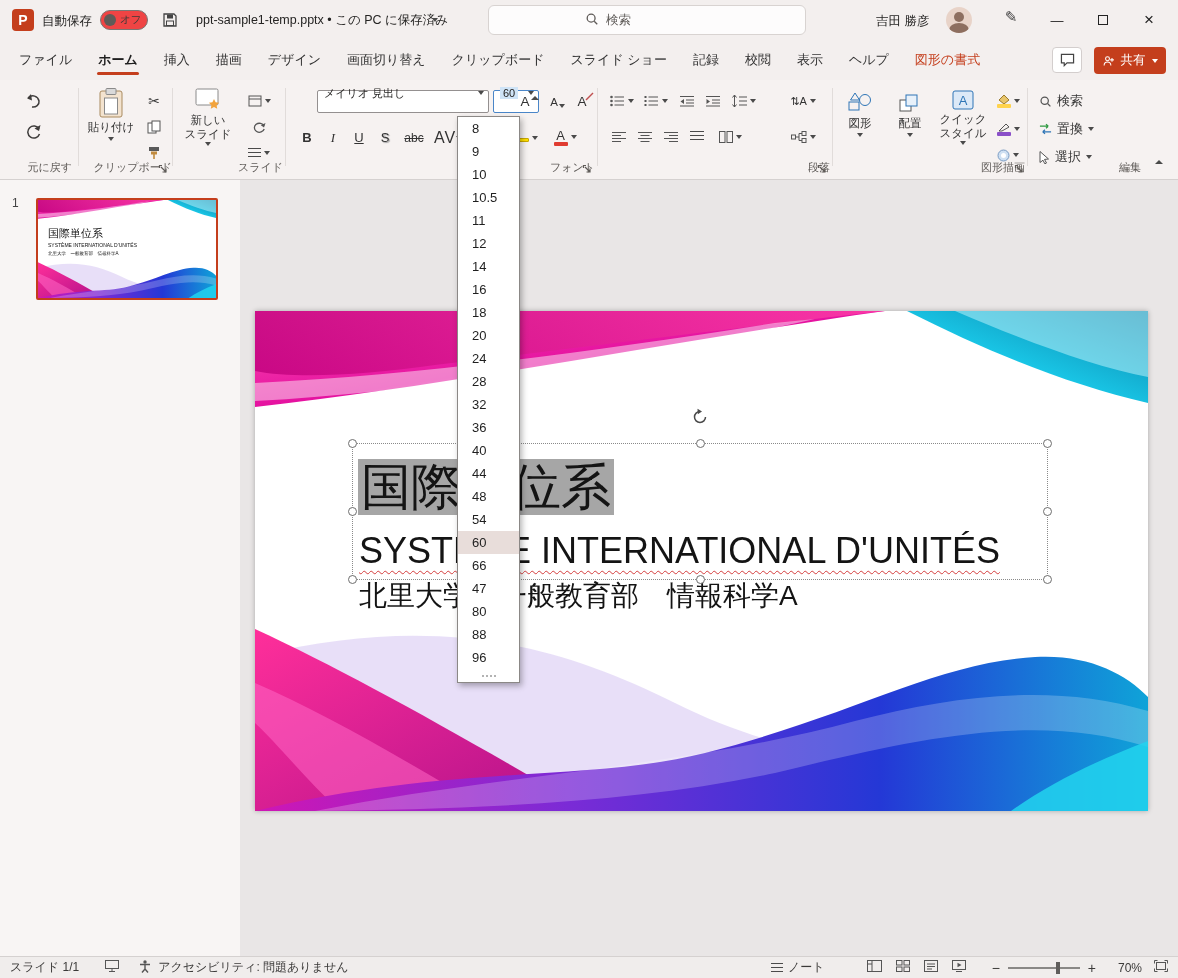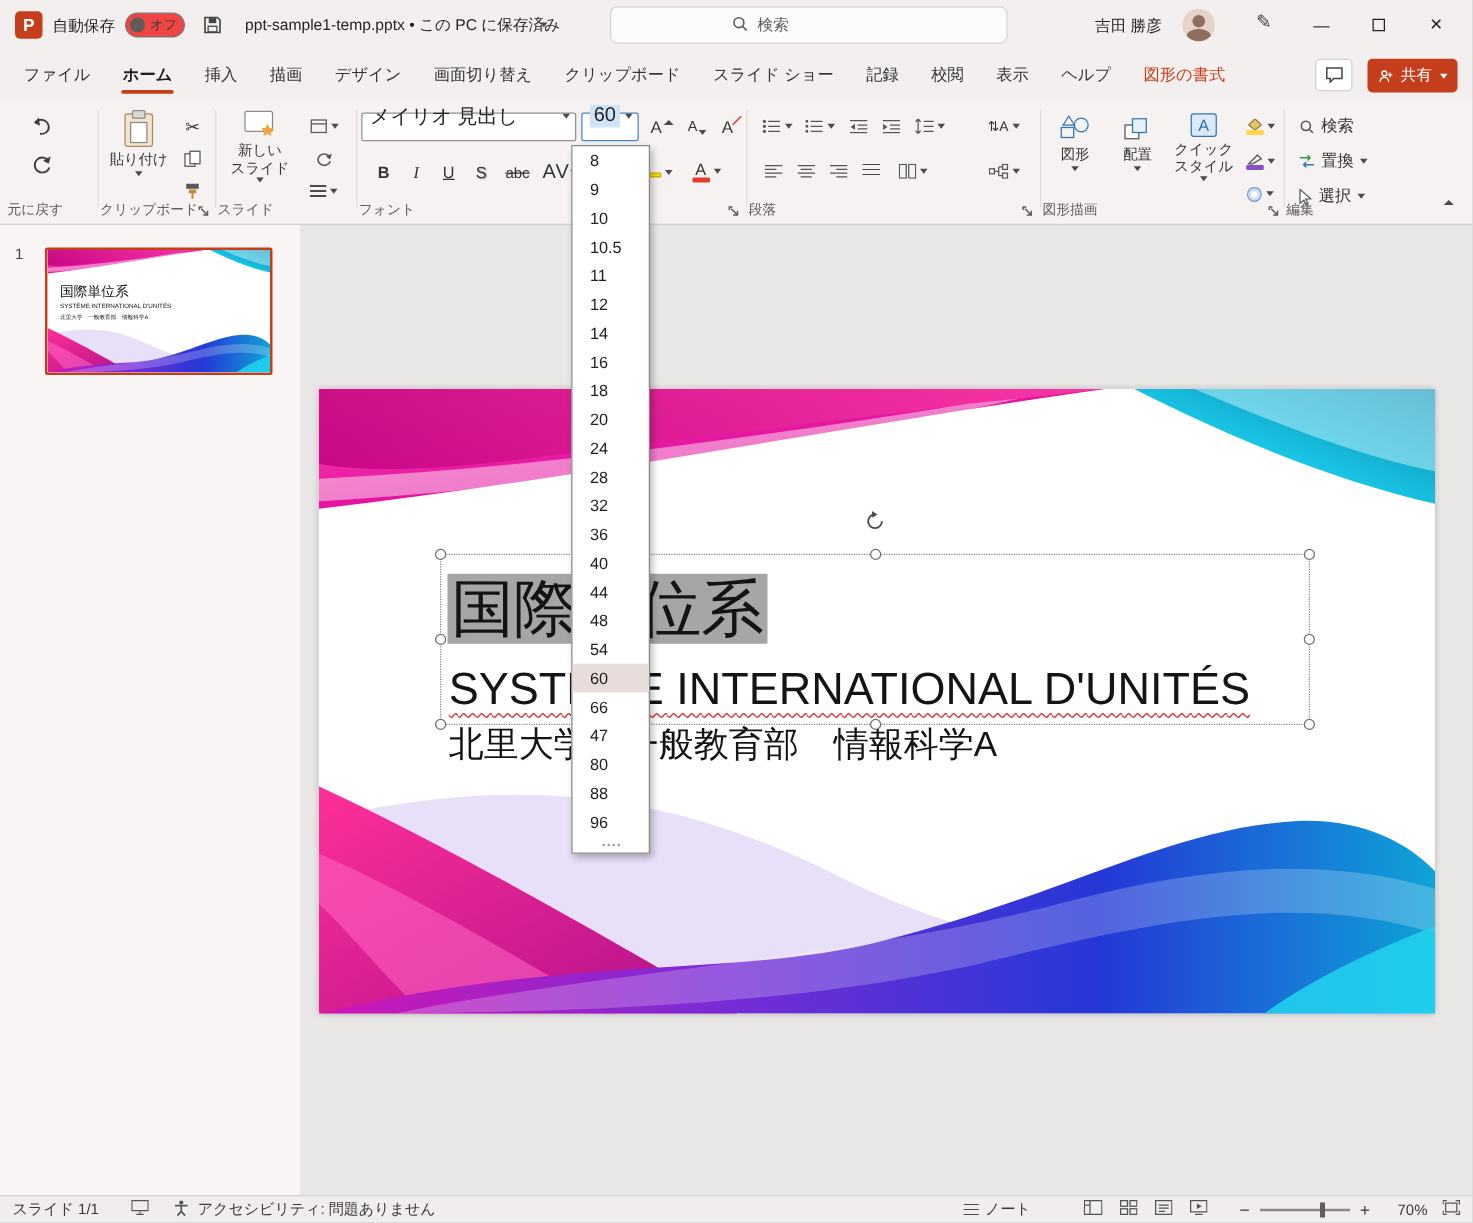--- a/index.html
+++ b/index.html
@@ -50,34 +50,34 @@
          border:1px solid #d3cecd; border-radius:4px; display:flex; align-items:center; justify-content:center; }
   .sharebtn { position:absolute; left:1094px; top:47px; width:72px; height:27px; background:#c43e1c;
          color:#fff; border-radius:4px; display:flex; align-items:center; justify-content:center;
          gap:6px; font-size:12.5px; }
   .sharebtn .chev { border-top-color:#fff; }
 
   
   .ribbon { position:absolute; left:0; top:80px; width:100%; height:100px; background:#f6f2f1;
             border-bottom:1px solid #d5d1d0; }
   .rgroup { position:absolute; top:0; height:100px; }
-  .grouplabel { position:absolute; bottom:5px; left:0; width:100%; text-align:left; font-size:11px;
+  .grouplabel { position:absolute; bottom:5px; left:0; width:100%; text-align:right; font-size:11px;
             color:#5f5b58; white-space:nowrap; }
   .gsep { position:absolute; top:8px; height:78px; width:1px; background:#e1dcda; }
   .launcher { position:absolute; bottom:6px; width:11px; height:11px; }
   .rbtn { position:absolute; display:flex; align-items:center; justify-content:center;
           border-radius:3px; font-size:13px; color:#333; }
   .bigbtn { position:absolute; display:flex; flex-direction:column; align-items:center;
           border-radius:4px; font-size:11.5px; color:#333; gap:2px; }
   .chev { width:0; height:0; border-left:3.5px solid transparent; border-right:3.5px solid transparent;
           border-top:4px solid #4a4a4a; display:inline-block; }
   .chevup { width:0; height:0; border-left:4px solid transparent; border-right:4px solid transparent;
           border-bottom:4.5px solid #4a4a4a; display:inline-block; }
   .combo { position:absolute; height:23px; background:#fff; border:1px solid #949090; border-radius:2px;
-          display:flex; align-items:center; font-size:16px; padding:0 4px 17px 6px; justify-content:space-between; }
+          display:flex; align-items:center; font-size:11px; padding:0 4px 17px 6px; justify-content:space-between;margin-left:28px; }
   .combo.focused { border-color:#4a86c8; }
   .sizecombo-val { background:#cfe4f7; padding:0 3px; }
   .glyphbtn { font-size:13.5px; }
   .hbar { display:inline-block; height:4px; border-radius:1px; }
   .lines-icon { display:inline-block; background:repeating-linear-gradient(to bottom,#4a4a4a 0 1.4px,transparent 1.4px 4px); }
 
   
   .dropdown { position:absolute; left:457px; top:116px; width:63px; background:#fff;
               border:1px solid #8b8886; box-shadow:2px 3px 6px rgba(0,0,0,.3); z-index:60; }
   .dd-item { height:23px; line-height:23px; padding-left:14px; font-size:13px; color:#1f1f1f; }

